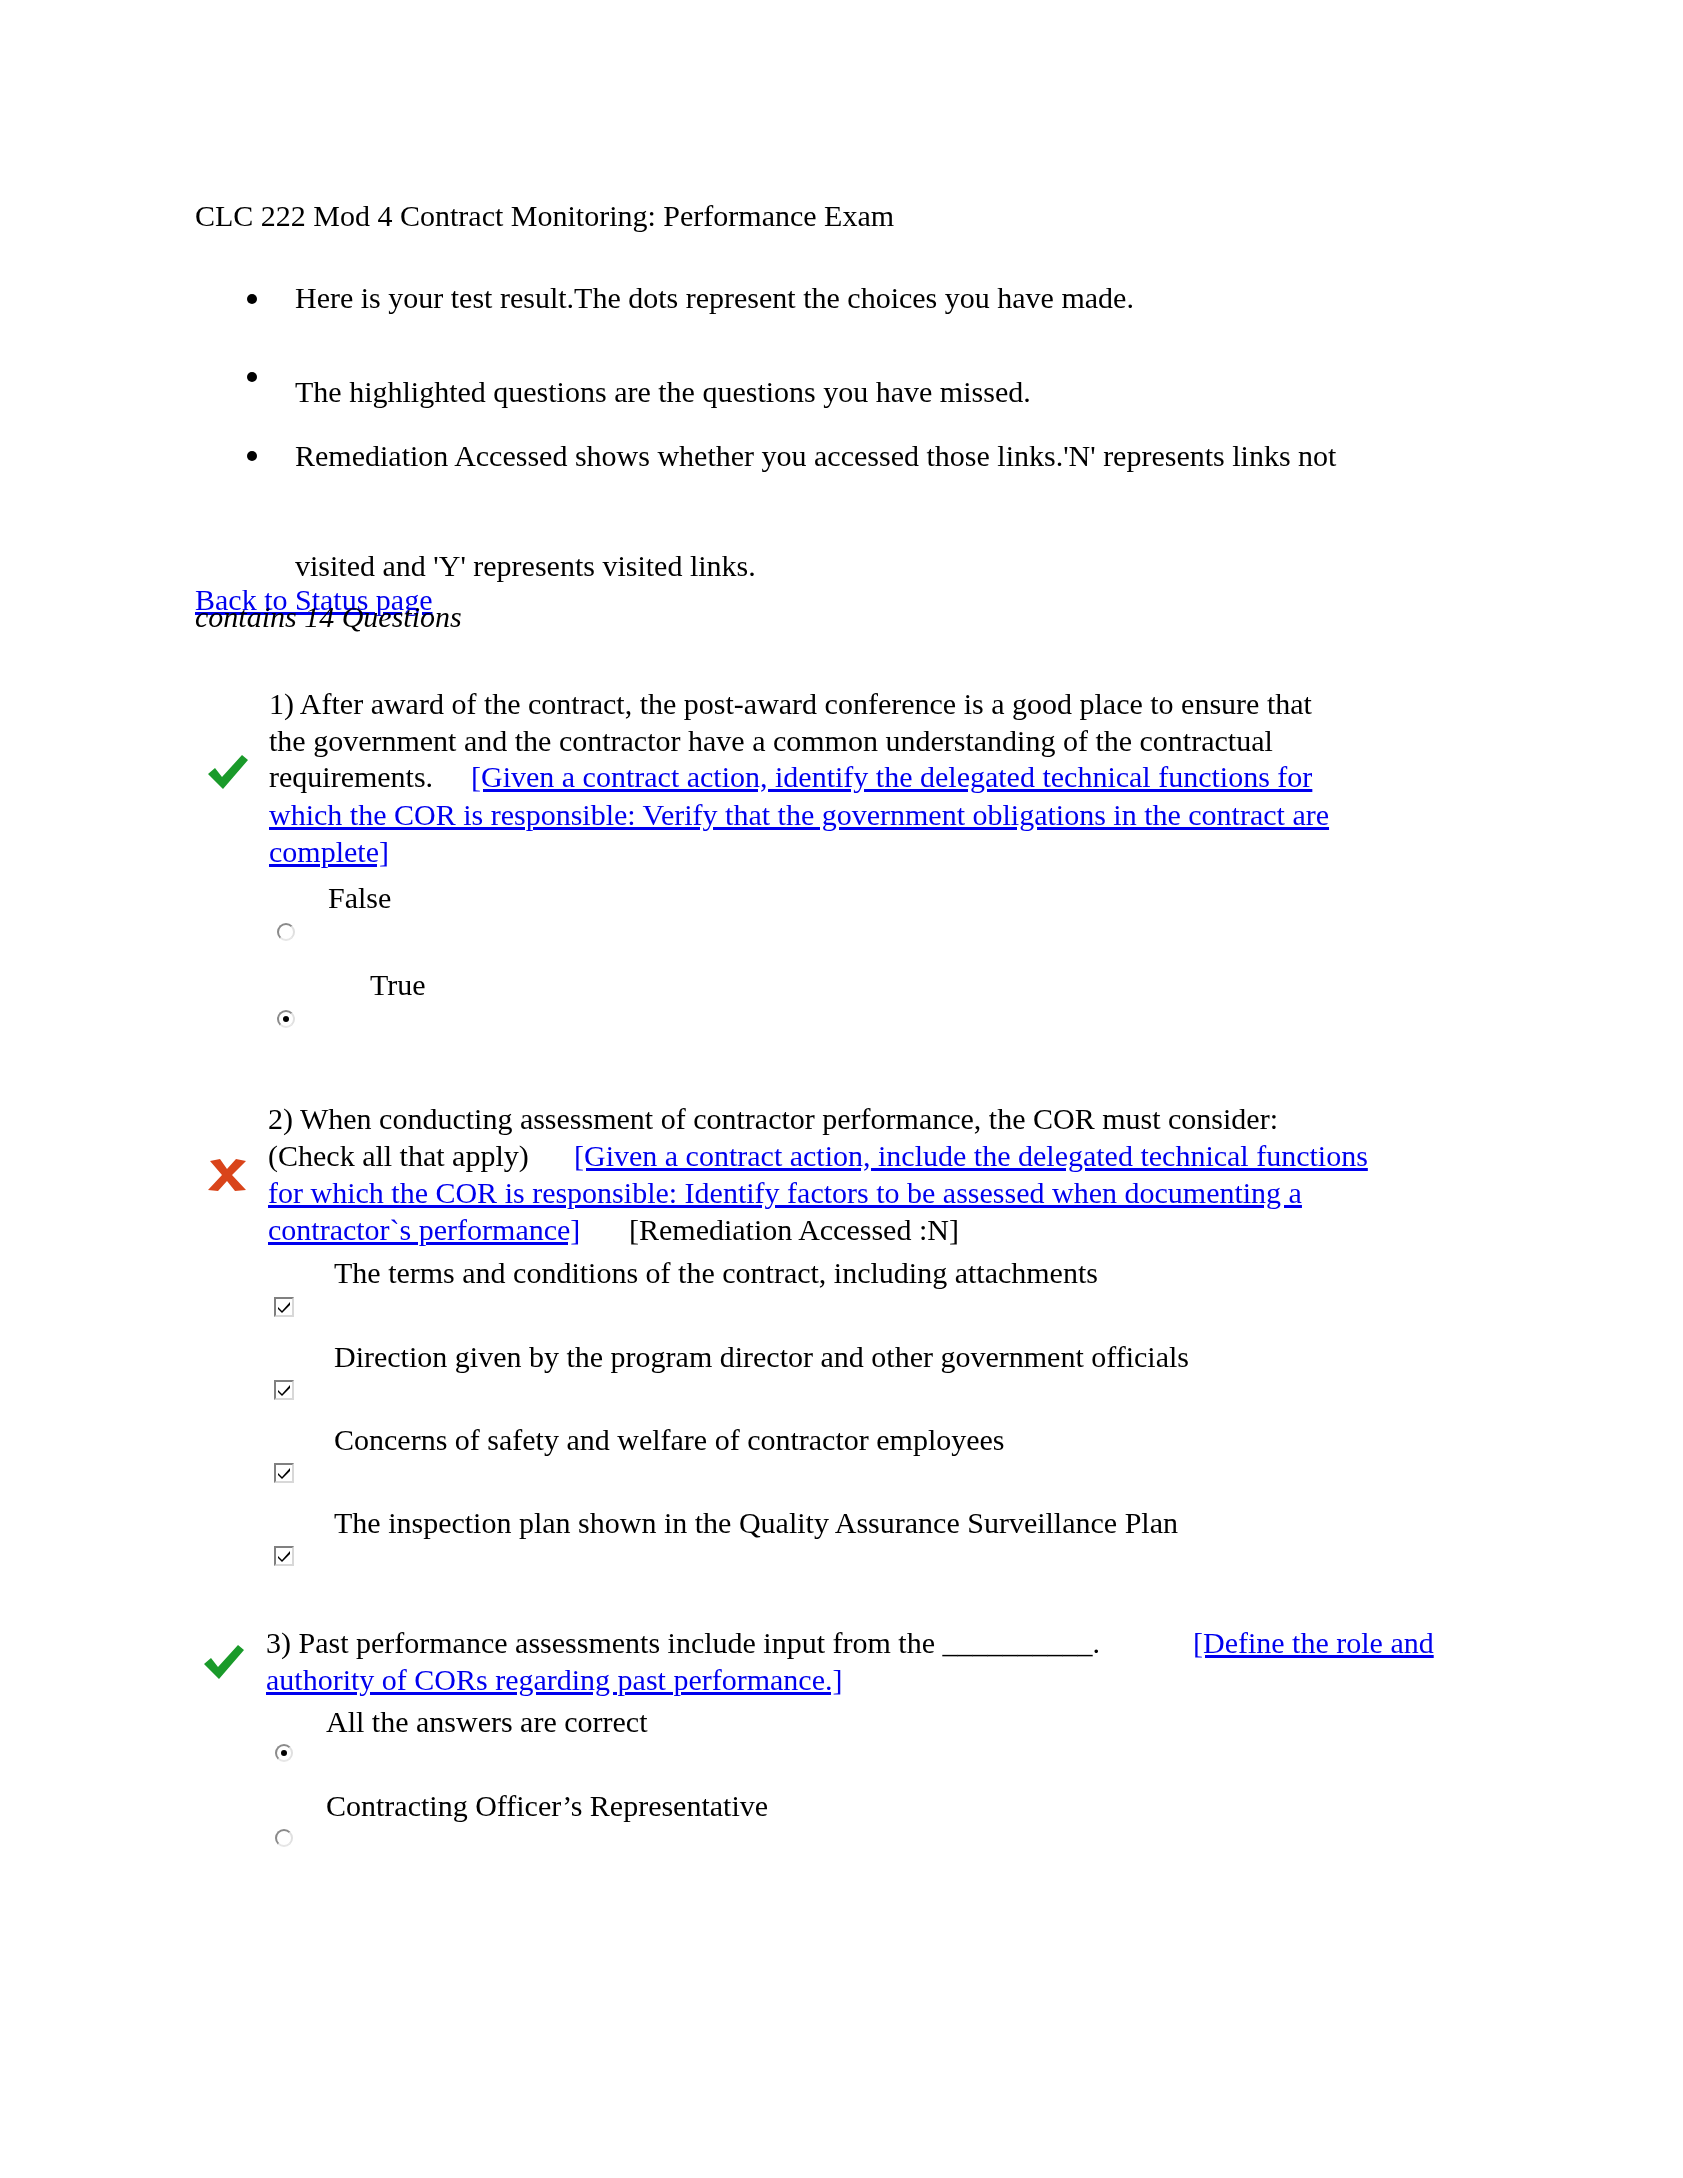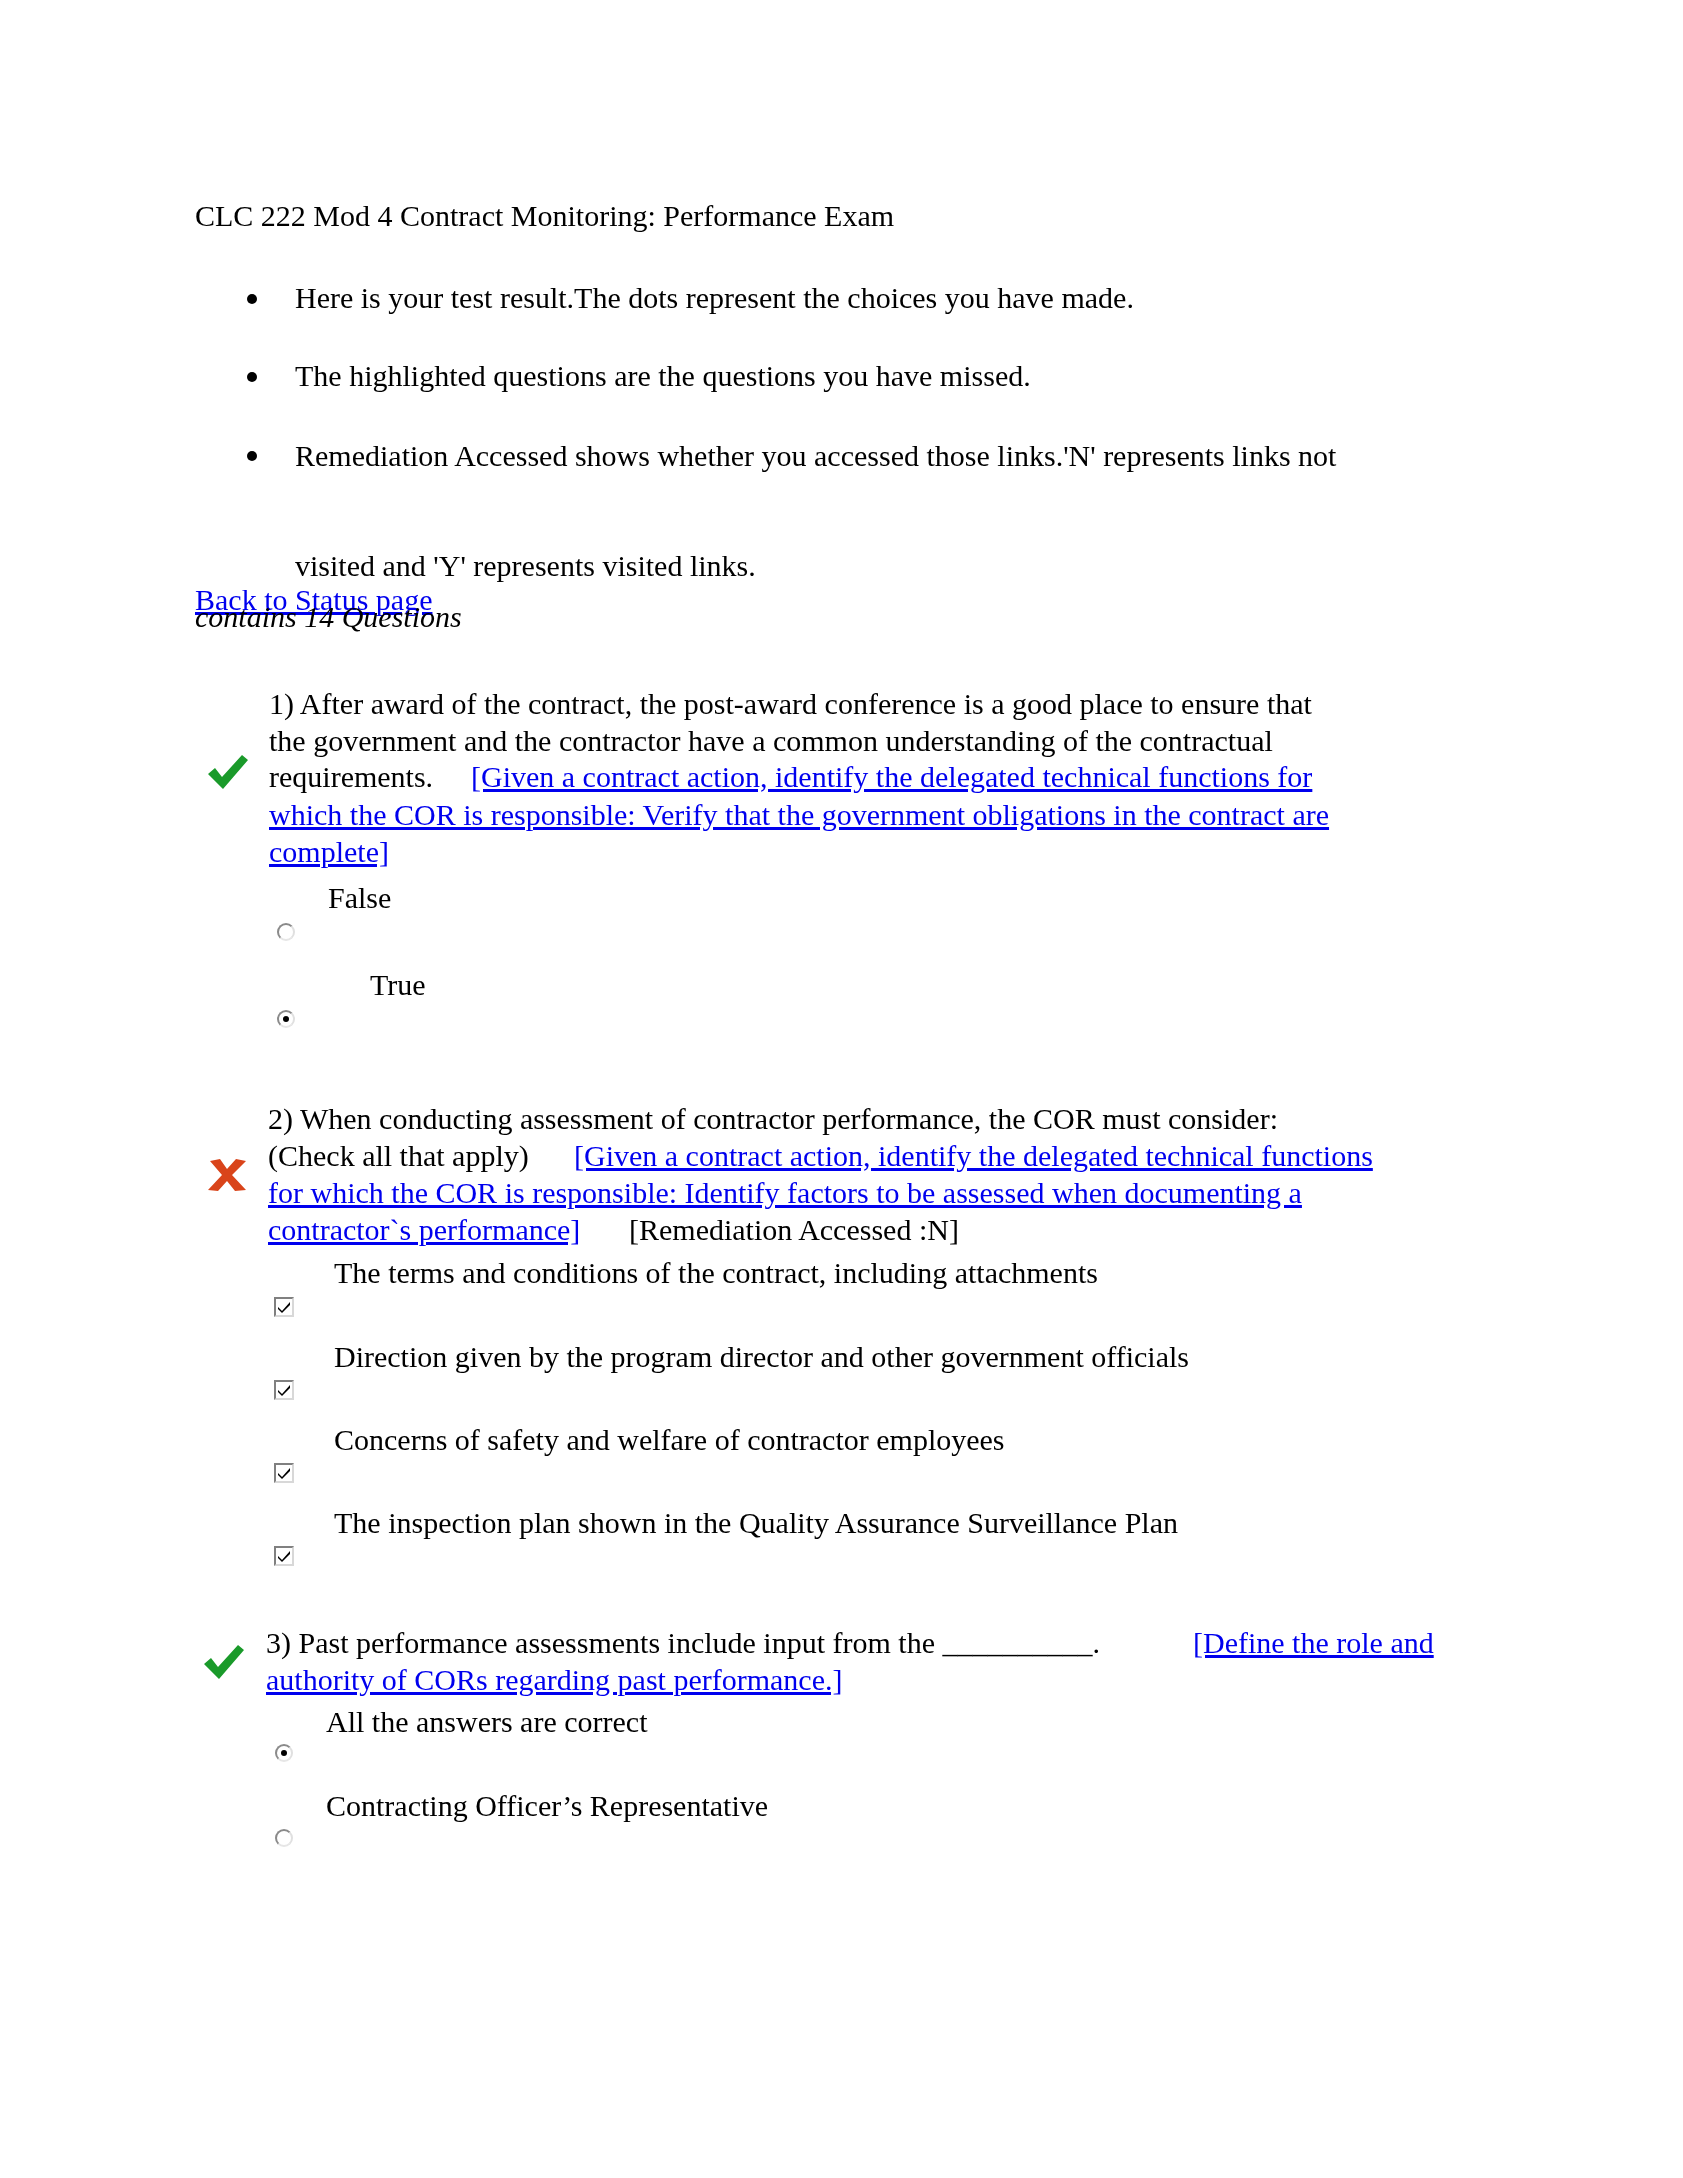--- a/index.html
+++ b/index.html
@@ -22,21 +22,21 @@
 </head>
 <body>
 
 <div class="abs t" style="left:195px; top:197px;">CLC 222 Mod 4 Contract Monitoring: Performance Exam</div>
 
 <div>
   <div class="bullet-dot" style="left:247px; top:294px;"></div>
   <div class="abs t" style="left:295px; top:279px;">Here is your test result.The dots represent the choices you have made.</div>
 
   <div class="bullet-dot" style="left:247px; top:372px;"></div>
-  <div class="abs t" style="left:295px; top:357px;">The highlighted questions are the questions you have missed.</div>
+  <div class="abs t" style="left:295px; top:373px;">The highlighted questions are the questions you have missed.</div>
 
   <div class="bullet-dot" style="left:247px; top:451px;"></div>
   <div class="abs t" style="left:295px; top:437px;">Remediation Accessed shows whether you accessed those links.'N' represents links not</div>
   <div class="abs t" style="left:295px; top:501px;margin-top:46px;">visited and 'Y' represents visited links.</div>
 </div>
 
 <a class="abs t link" href="#" style="left:195px; top:557px;margin-top:24px;">Back to Status page</a>
 <div class="abs t italic" style="left:195px; top:598px;">contains 14 Questions</div>
 
 <div>
@@ -56,21 +56,21 @@
   <div class="opt-label" style="left:328px; top:966px;margin-left:42px;">True</div>
   <div class="radio on" style="left:277px; top:1010px;"></div>
 </div>
 
 <div>
   <svg class="mark" style="left:206px; top:1157px;" width="42" height="36" viewBox="0 0 42 36">
     <path d="M4 4 L14 2 L21 12 L30 2 L40 4 L26 18 L40 33 L29 34 L21 24 L12 34 L2 33 L16 18 Z" fill="#d9441a"></path>
   </svg>
   <div class="abs t" style="left:268px; top:1100px;">2) When conducting assessment of contractor performance, the COR must consider:</div>
   <div class="abs t" style="left:268px; top:1137px;">(Check all that apply)</div>
-  <a class="abs t link" href="#" style="left:574px; top:1137px;">[Given a contract action, identify the delegated technical functions</a>
+  <a class="abs t link" href="#" style="left:574px; top:1137px;">[Given a contract action, include the delegated technical functions</a>
   <a class="abs t link" href="#" style="left:268px; top:1174px;">for which the COR is responsible: Identify factors to be assessed when documenting a </a>
   <a class="abs t link" href="#" style="left:268px; top:1211px;">contractor`s performance]</a>
   <div class="abs t" style="left:629px; top:1211px;text-align:center;">[Remediation Accessed :N]</div>
 
   <div class="opt-label" style="left:334px; top:1254px;">The terms and conditions of the contract, including attachments</div>
   <div class="checkbox" style="left:274px; top:1297px;">
     <svg width="14" height="14" viewBox="0 0 14 14">
         <path d="M1 7 L5 11 L13 2 L13 5 L5 13 L1 9 Z" fill="#000"></path>
       </svg>
   </div>

